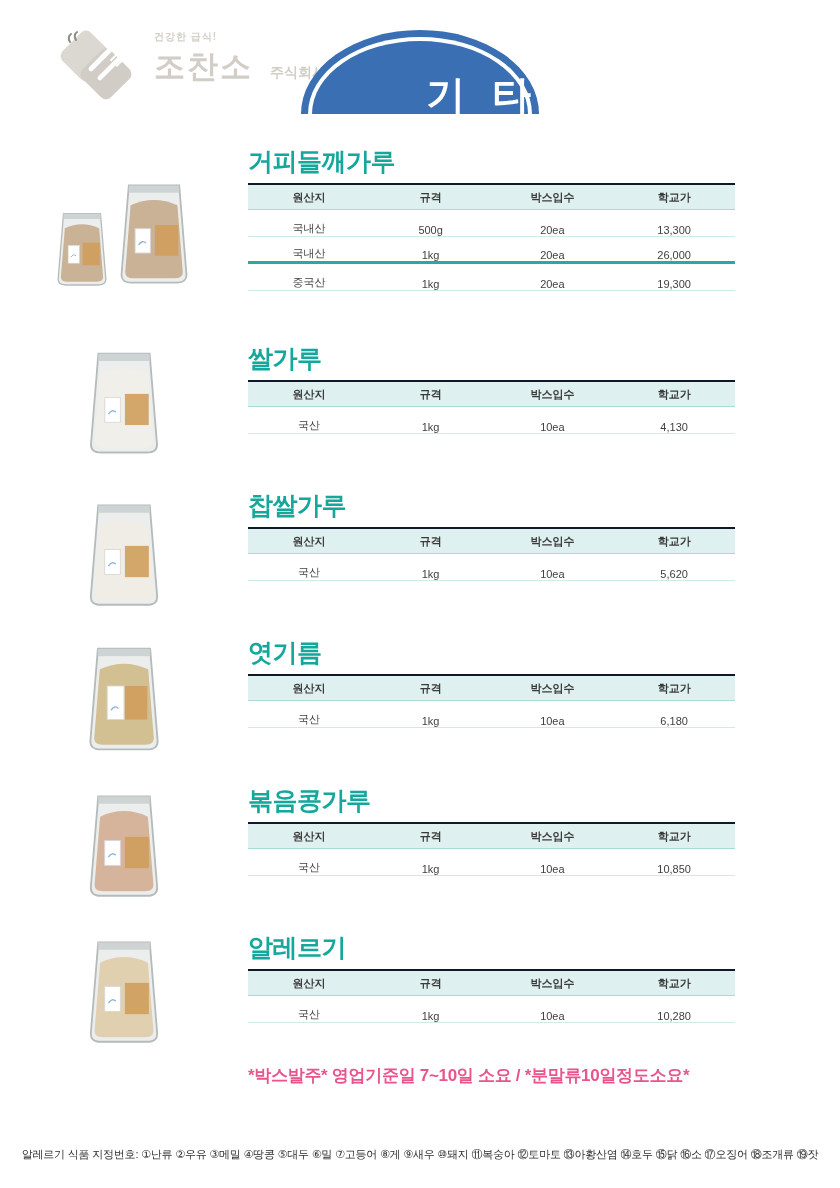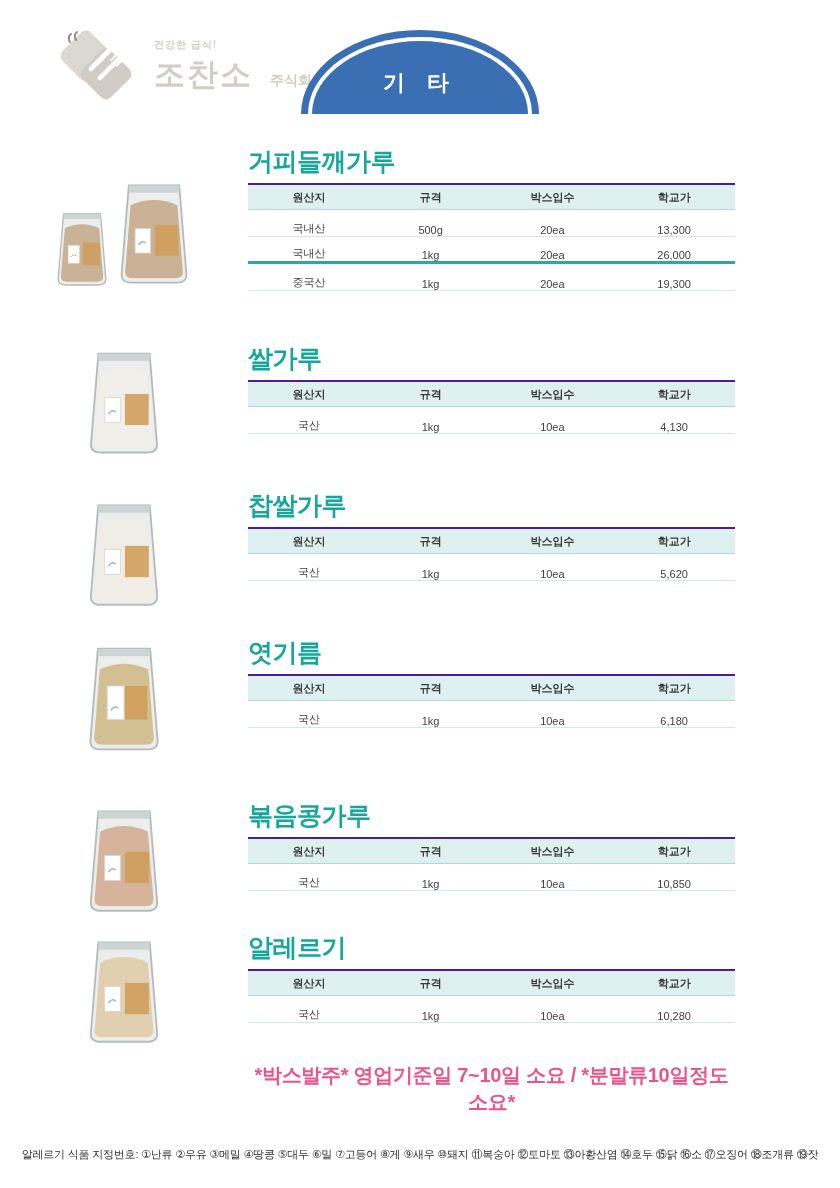--- a/index.html
+++ b/index.html
@@ -2,57 +2,57 @@
 <html><head>
 <meta charset="utf-8">
 <style>
   * { margin:0; padding:0; box-sizing:border-box; }
   html,body { background:#ffffff; }
   body { font-family:"Liberation Sans","DejaVu Sans",sans-serif; }
   .page { position:relative; width:840px; height:1188px; margin:0 auto; background:#ffffff; overflow:hidden; }
 
   
   .logo { position:absolute; left:48px; top:30px; display:flex; align-items:flex-start; }
-  .logo-text { margin-left:10px; margin-top:8px; color:#d2cec7; }
+  .logo-text { margin-left:10px; color:#d2cec7; }
   .logo-tagline { font-size:10px; font-weight:700; color:#d5d1ca; letter-spacing:1px; }
   .logo-main { display:flex; align-items:baseline; margin-top:2px;gap:9px; }
   .logo-company { font-size:31px; font-weight:800; color:#d2cec7; letter-spacing:2px; }
   .logo-suffix { font-size:14px; font-weight:700; color:#d2cec7; margin-left:8px; }
 
   
   .banner { position:absolute; left:50%; transform:translateX(-50%); top:30px;
             width:238px; height:84px; background:#3a6fb3;
             border-radius:119px 119px 0 0 / 84px 84px 0 0; }
   .banner-arc { position:absolute; left:7px; right:7px; top:7px; bottom:0;
             border:4px solid #ffffff; border-bottom:none;
             border-radius:112px 112px 0 0 / 77px 77px 0 0; }
-  .banner-label { position:absolute; left:0; right:0; top:38px; text-align:center;
-            color:#ffffff; font-size:22px; font-weight:800; letter-spacing:8px; }
+  .banner-label { position:absolute; left:0; right:0; top:38px; text-align:right;
+            color:#ffffff; font-size:39px; font-weight:800; letter-spacing:8px; }
 
   
   .section { position:absolute; left:0; width:840px; display:flex; }
   .img-col { width:248px; display:flex; justify-content:center; align-items:flex-start; }
   .content { width:487px; }
   .product-title { font-size:25px; font-weight:800; color:#16a79c; line-height:22px; margin-bottom:11px; letter-spacing:-0.5px; }
 
   .ptable { width:100%; }
   .thead { display:flex; height:27px; align-items:center; background:#def0ef;
-           border-top:2px solid #4c1d95; border-bottom:1px solid #a9dbd7; }
+           border-top:2px solid #0f172a; border-bottom:1px solid #a9dbd7; }
   .thead .cell { font-weight:700; color:#3a3a3a; }
   .trow { display:flex; height:27px; align-items:flex-end; border-bottom:1px solid #cfeae8; }
   .trow.thick { border-bottom:3px solid #2aa9a2; }
   .cell { flex:1; text-align:center; font-size:11px; color:#3f3f3f; }
 
   
   .bags { display:flex; align-items:flex-end; }
   .bag-wrap svg { display:block; }
 
   
-  .notes { position:absolute; left:248px; top:1062px; width:487px; text-align:center;
-           color:#e9548c; font-weight:800; font-size:20px; line-height:27px; letter-spacing:-0.3px; }
+  .notes { position:absolute; left:248px; top:1062px; width:487px; 
+           color:#e9548c; font-weight:800; font-size:17px; line-height:27px; letter-spacing:-0.3px; }
 
   .allergy { position:absolute; left:0; top:1147px; width:840px; text-align:center;
            font-size:11px; font-weight:400; color:#2d2d2d; letter-spacing:-0.2px; }
 </style>
 </head>
 <body>
 
 <div class="page">
 
   <div class="logo">
@@ -235,21 +235,21 @@
         <div class="trow">
           <div class="cell">국산</div>
           <div class="cell">1kg</div>
           <div class="cell">10ea</div>
           <div class="cell">6,180</div>
         </div>
       </div>
     </div>
   </div>
 
-  <div class="section" style="top:789px;margin-top:15px;">
+  <div class="section" style="top:789px;">
     <div class="img-col" style="padding-top:0px;">
       <div class="bags" style="--powder:#d6b49b;">
         <span class="bag-wrap">
             <svg width="92" height="116" viewBox="0 0 100 118">
           <path d="M22 4 H78 L86 102 Q87 112 75 112 H25 Q13 112 14 102 Z" fill="#eceeed" stroke="#b5bbba" stroke-width="2"></path>
           <rect x="22" y="4" width="56" height="8" fill="#ced4d3"></rect>
           <path d="M24 26 Q50 14 76 26 L82 100 Q82 107 73 107 H27 Q18 107 18 100 Z" fill="var(--powder)"></path>
           <rect x="51" y="48" width="26" height="34" fill="#cf9d5c" opacity="0.9"></rect>
           <rect x="29" y="52" width="17" height="27" fill="#ffffff" stroke="#d8d8d8"></rect>
           <path d="M33 70 q4 -6 8 -2" stroke="#8fb4d6" stroke-width="1.5" fill="none"></path>

